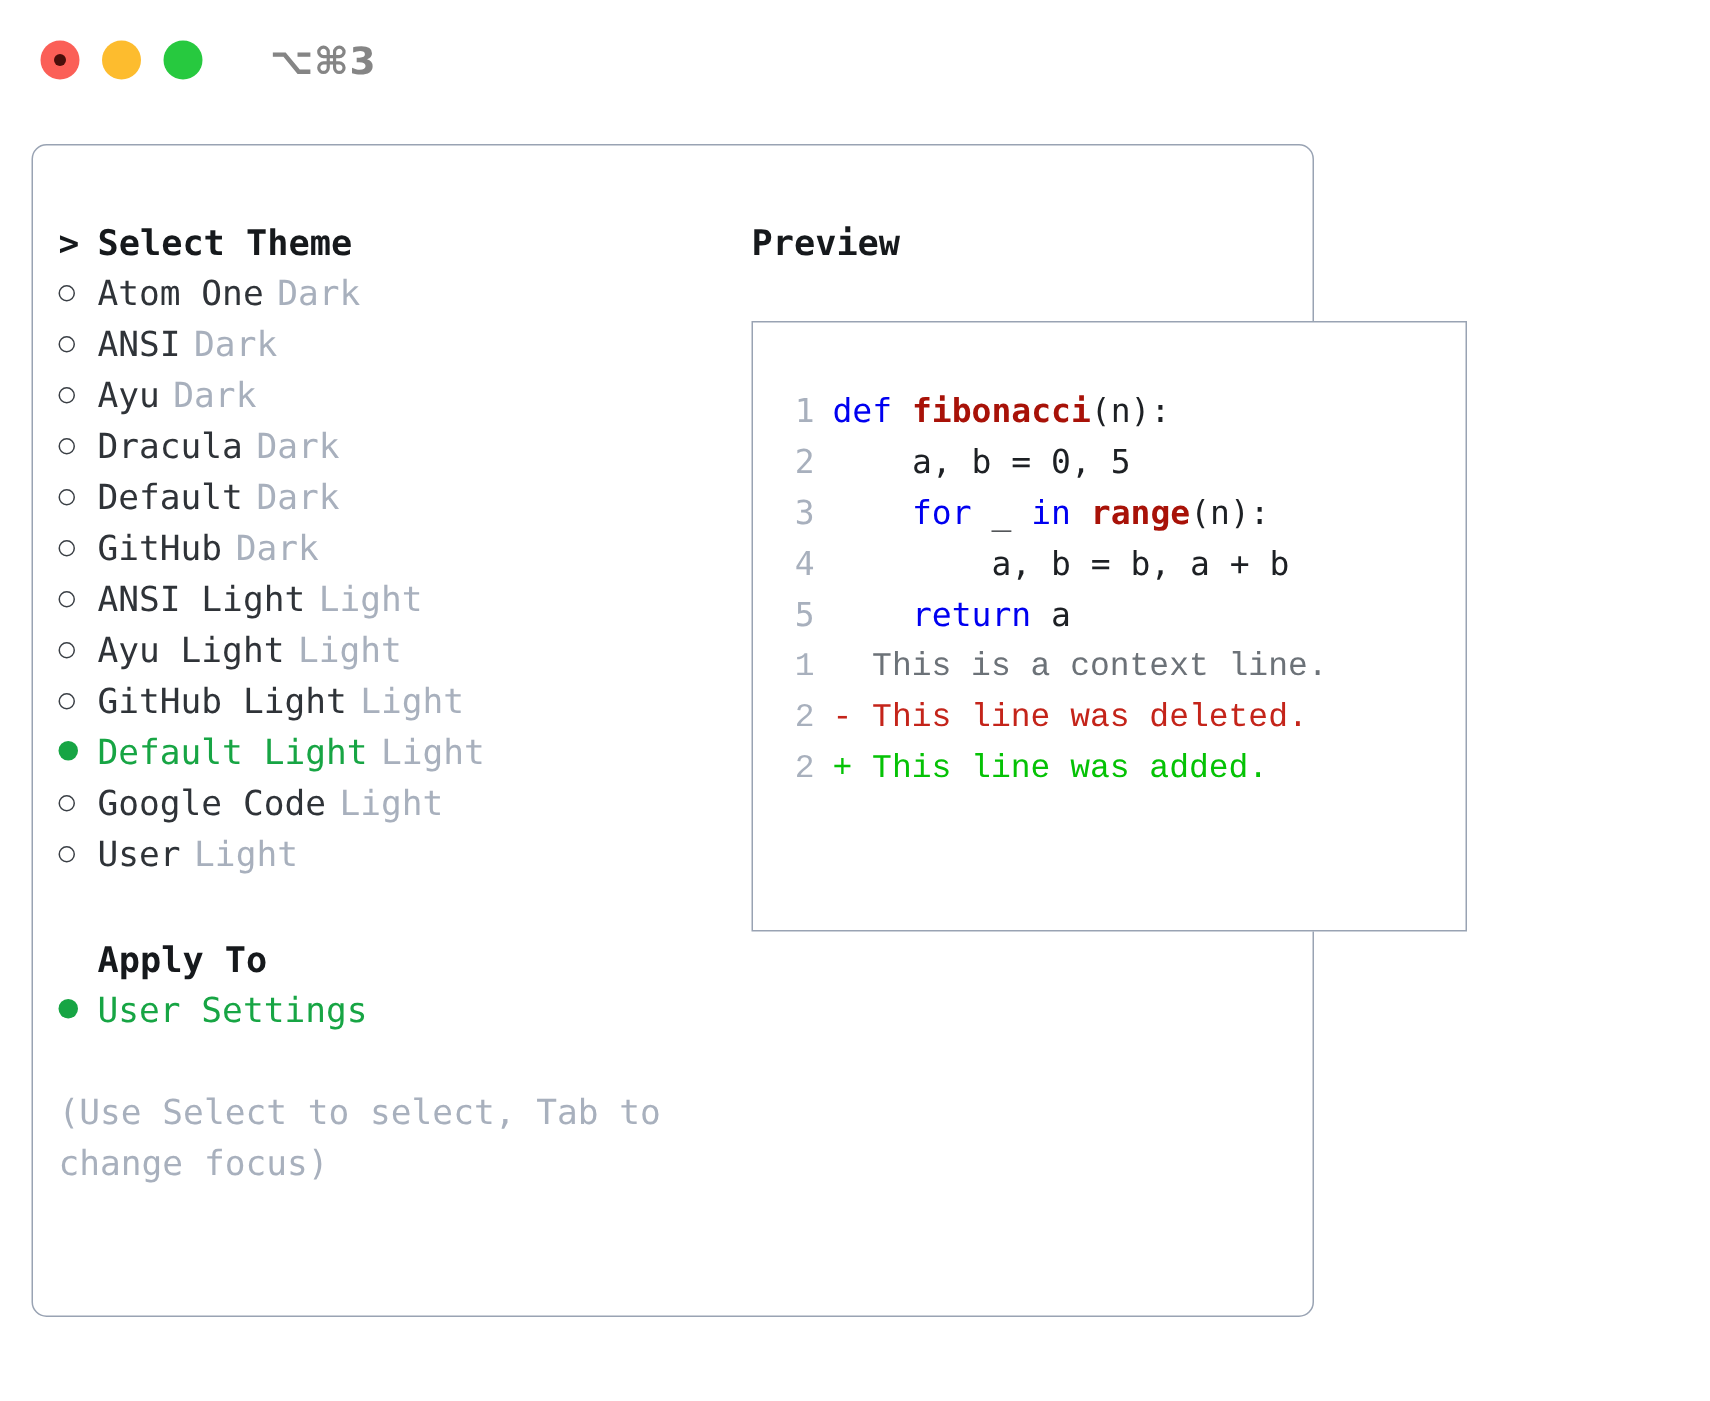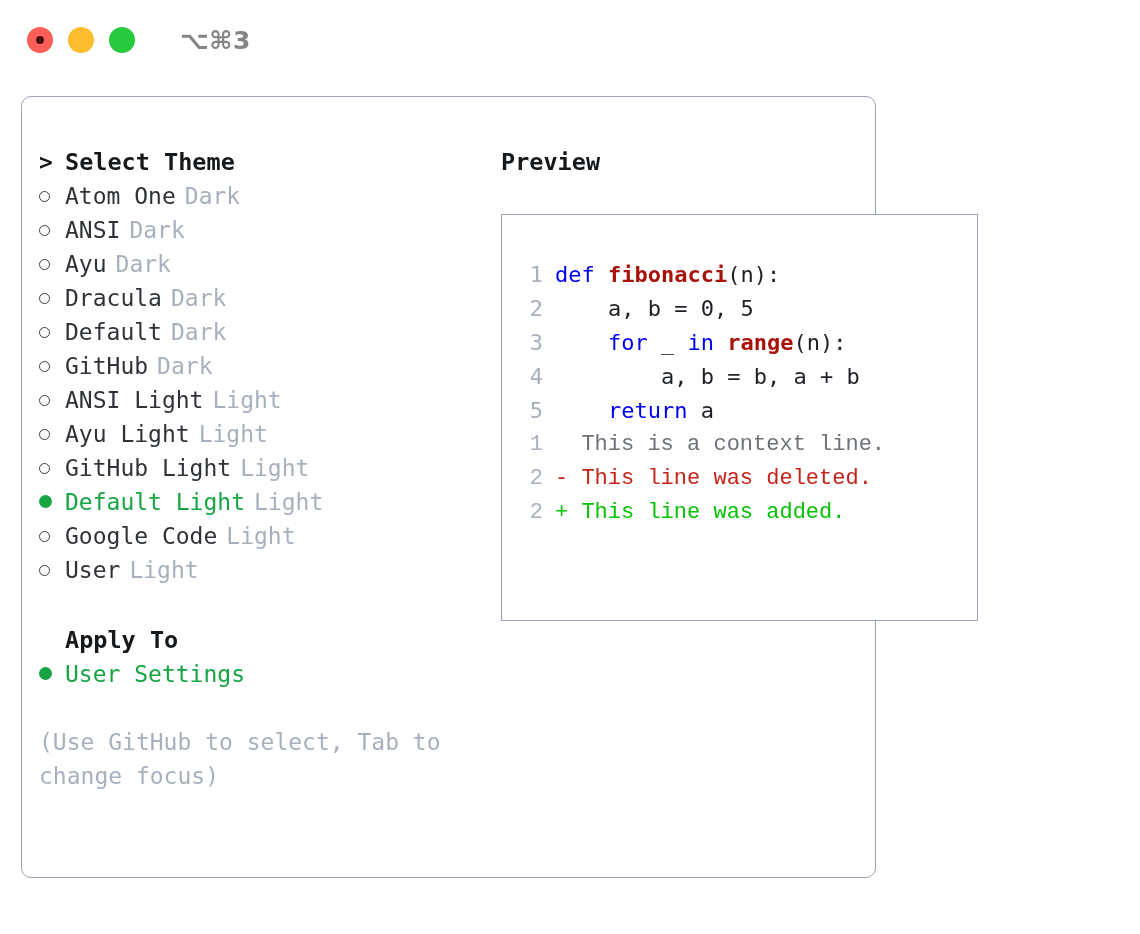--- a/index.html
+++ b/index.html
@@ -238,21 +238,21 @@
     <div id="apply-to-block">
       <div class="row">
         <span id="apply-to-header">Apply To</span>
       </div>
       <div id="apply-to-items">
           <div class="row is-selected"><span class="marker selected"></span><span class="theme-name">User Settings</span></div>
         </div>
     </div>
 
     <div id="hint-block">
-      <div>(Use GitHub to select, Tab to</div>
+      <div>(Use Select to select, Tab to</div>
       <div>change focus)</div>
     </div>
   </div>
 
   <div id="preview-column">
     <div id="preview-header">Preview</div>
 
     <div id="preview-box">
       <div id="code-block">
           <div class="code-line"><span class="lineno">1</span><span class="tok-kw">def </span><span class="tok-fn">fibonacci</span><span class="tok-plain">(n):</span></div>

